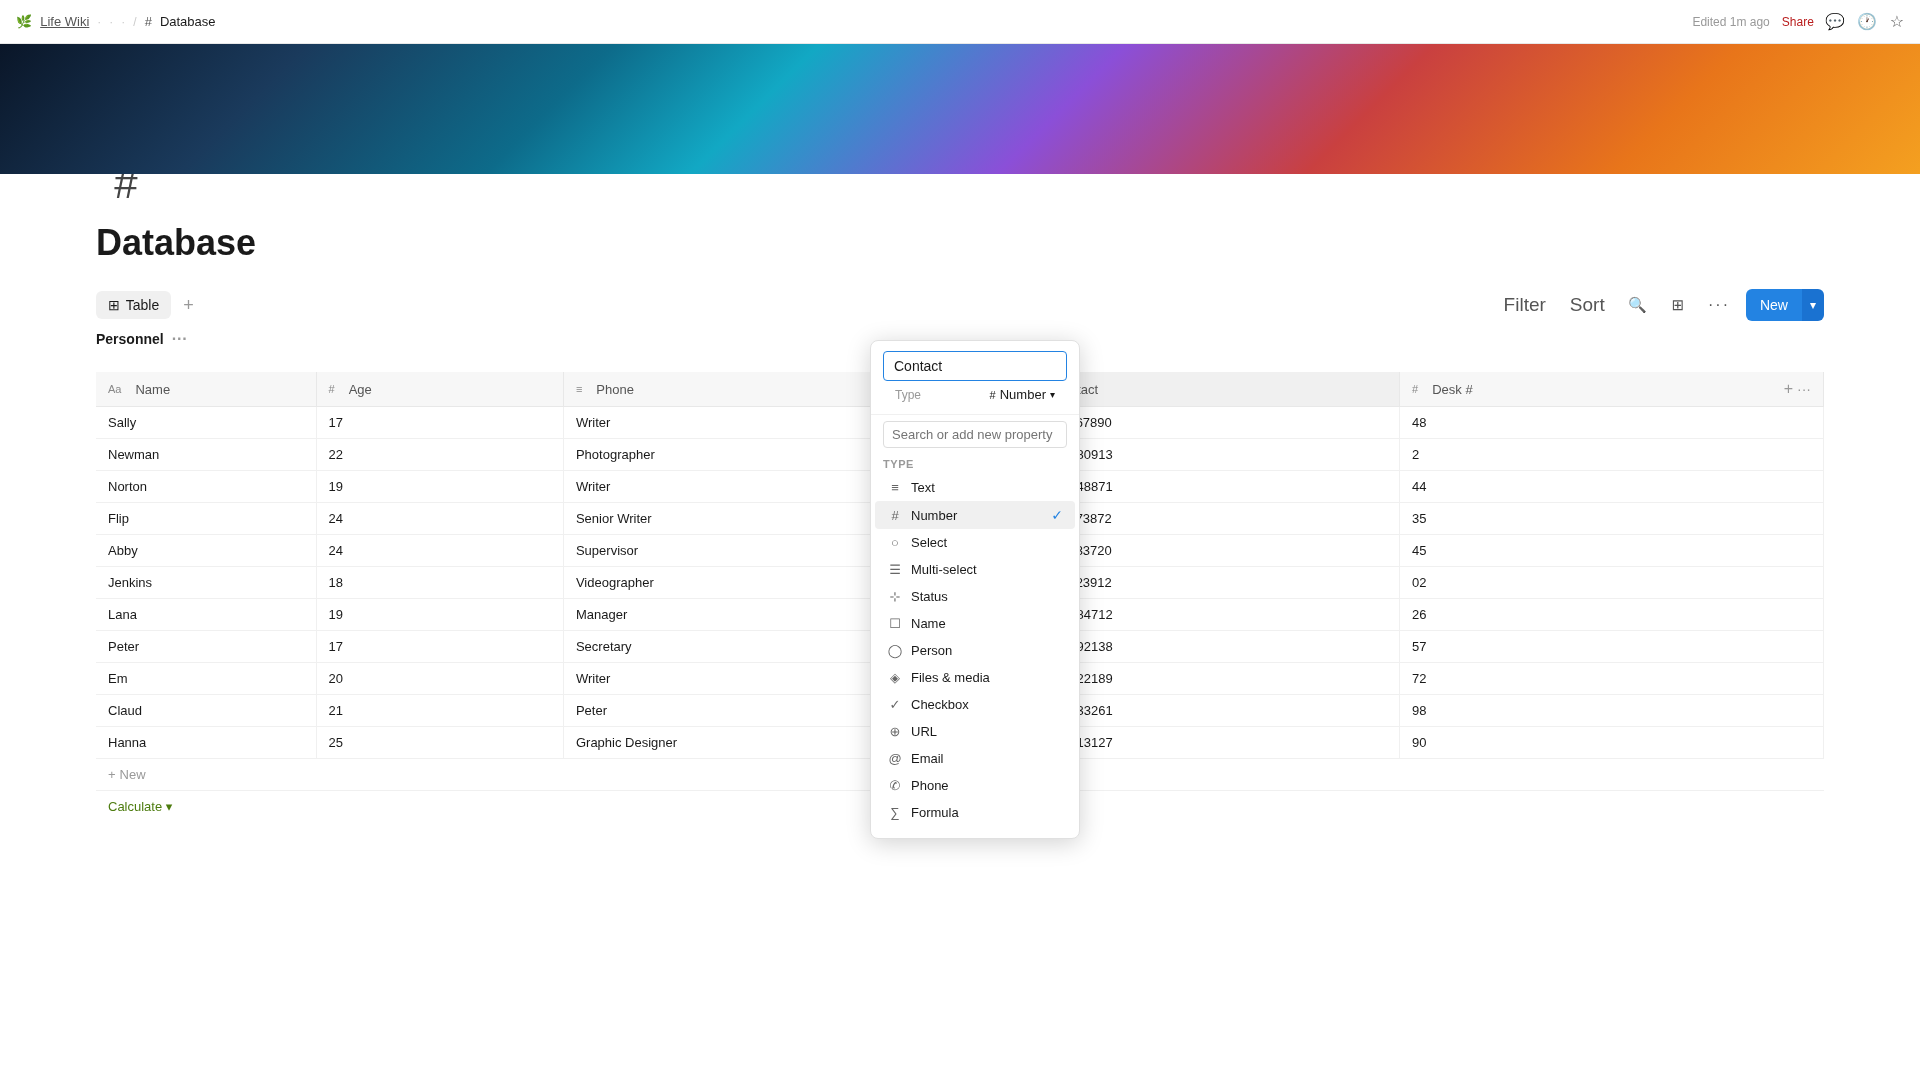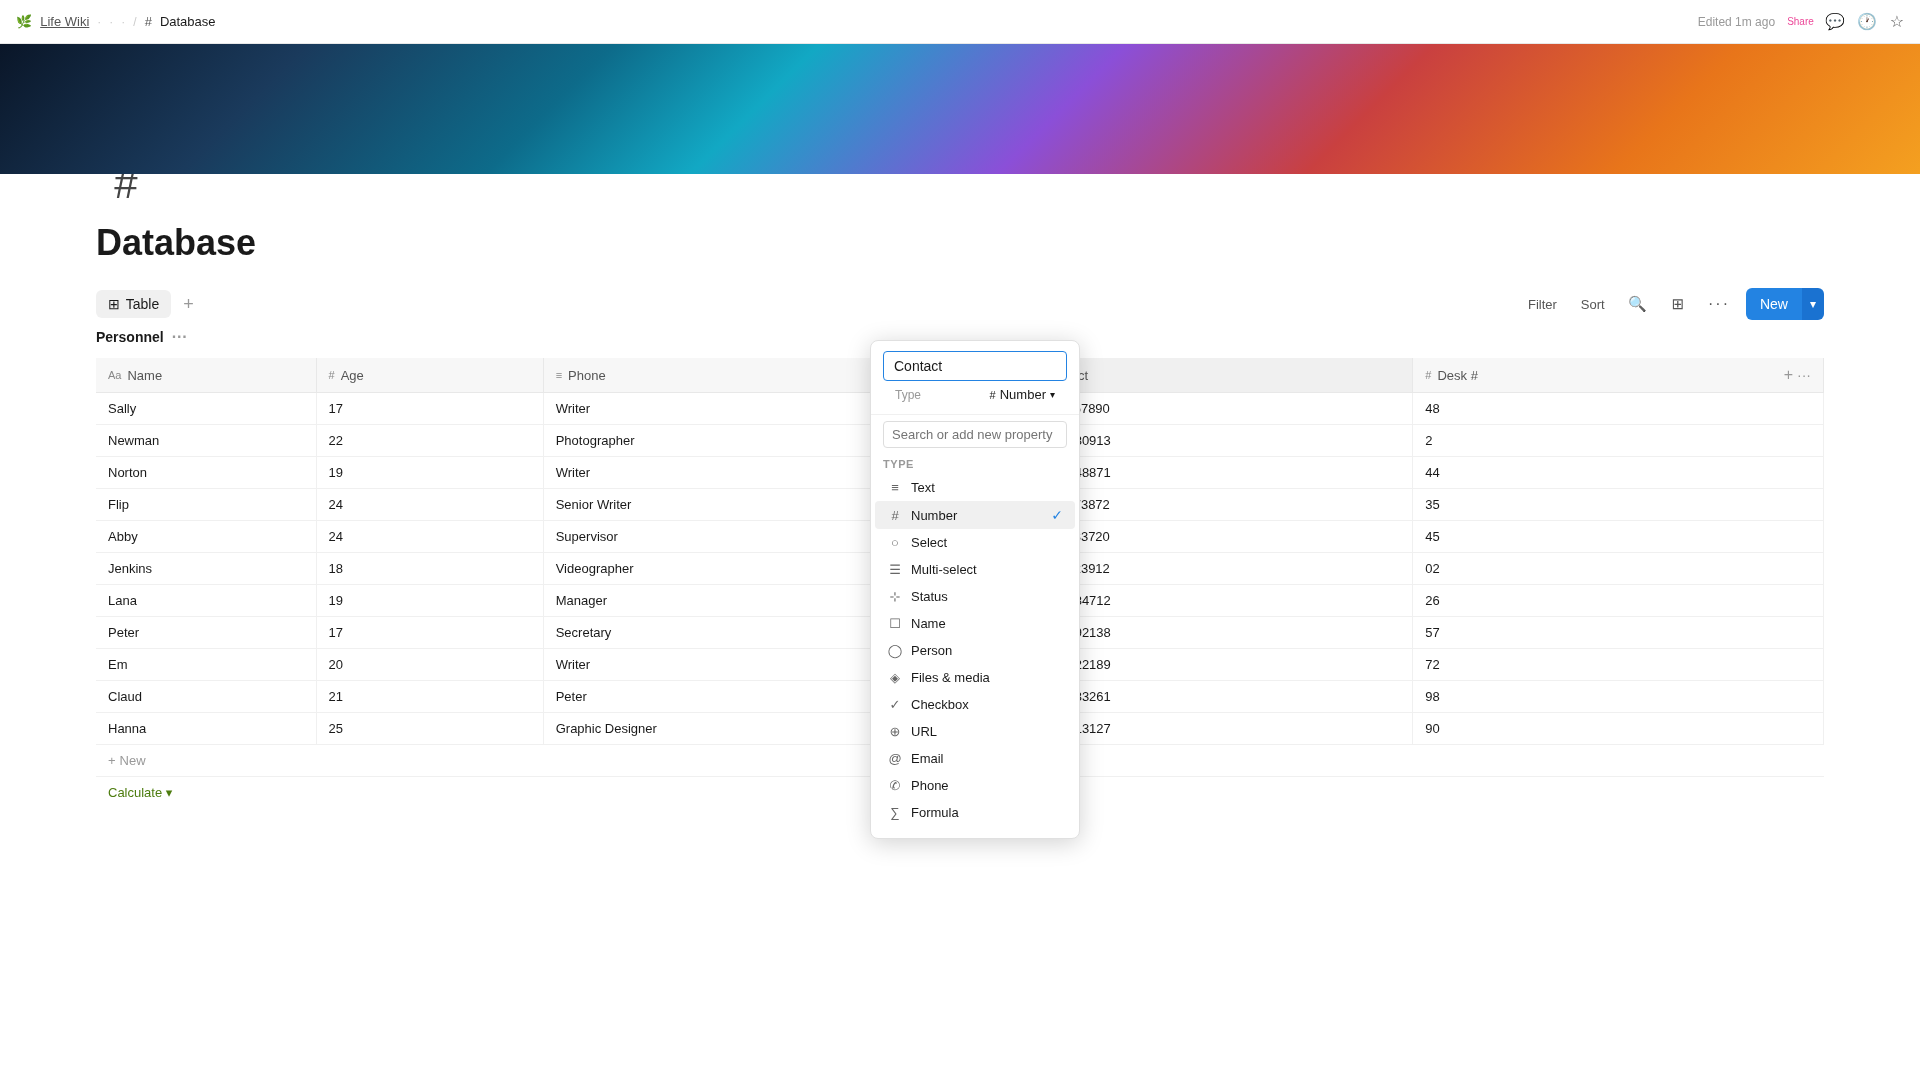--- a/index.html
+++ b/index.html
@@ -6,21 +6,21 @@
     body { font-family: -apple-system, BlinkMacSystemFont, 'Segoe UI', sans-serif; background: #fff; color: #1a1a1a; overflow: hidden; width: 1920px; height: 1080px; }
 
     
     .topbar {
       display: flex; align-items: center; justify-content: space-between;
       height: 44px; padding: 0 16px; background: #fff; border-bottom: 1px solid #e8e8e8;
       position: fixed; top: 0; left: 0; right: 0; z-index: 100;
     }
     .topbar-left { display: flex; align-items: center; gap: 8px; font-size: 13px; color: #6b6b6b; }
     .topbar-right { display: flex; align-items: center; gap: 12px; font-size: 13px; color: #6b6b6b; }
-    .btn-share { background: none; border: none; font-size: 10px; cursor: pointer; color: #ec4899; font-weight: 500; }
+    .btn-share { background: none; border: none; font-size: 12px; cursor: pointer; color: #b91c1c; font-weight: 500; }
 
     
     .hero-banner {
       margin-top: 44px;
       height: 130px;
       background: linear-gradient(135deg, #0a1628 0%, #1a3a5c 15%, #0d6b8a 30%, #12a8c4 40%, #8b4fd8 55%, #c94040 70%, #e8751a 85%, #f4a020 100%);
       position: relative;
       overflow: hidden;
     }
 
@@ -43,44 +43,44 @@
     }
     .toolbar-left { display: flex; align-items: center; gap: 4px; }
     .tab-item {
       display: flex; align-items: center; gap: 6px; padding: 6px 12px;
       border-radius: 6px; font-size: 14px; cursor: pointer; color: #555;
       background: none; border: none;
     }
     .tab-item.active { background: #f0f0f0; color: #1a1a1a; font-weight: 500; }
     .tab-add { background: none; border: none; font-size: 18px; cursor: pointer; color: #999; padding: 4px 8px; }
     .toolbar-right { display: flex; align-items: center; gap: 8px; }
-    .toolbar-btn { background: none; border: none; font-size: 13px; color: #555; cursor: pointer; padding: 6px 8px; border-radius: 4px; }
+    .toolbar-btn { background: none; border: none; font-size: 19px; color: #555; cursor: pointer; padding: 6px 8px; border-radius: 4px; }
     .btn-new {
       display: flex; align-items: center; gap: 0;
       border-radius: 6px; overflow: hidden; height: 32px;
     }
     .btn-new-main { background: #2383e2; color: #fff; border: none; padding: 0 14px; font-size: 14px; font-weight: 500; cursor: pointer; height: 100%; }
     .btn-new-dropdown { background: #1a72d1; color: #fff; border: none; padding: 0 8px; cursor: pointer; height: 100%; font-size: 12px; }
 
     
     .view-title {
-      display: flex; align-items: center; gap: 8px; margin-bottom: 12px;
+      display: flex; align-items: center; gap: 8px; margin-bottom: 24px;
       font-size: 14px; font-weight: 600; color: #1a1a1a;
     }
     .view-title-dots { color: #999; font-size: 16px; cursor: pointer; }
 
     
     .db-table { width: 100%; border-collapse: collapse; font-size: 14px; }
     .db-table th {
       background: #f7f7f7; border-bottom: 1px solid #e8e8e8; border-right: 1px solid #e8e8e8;
       padding: 8px 12px; font-weight: 500; color: #555; text-align: left; font-size: 13px;
       white-space: nowrap; user-select: none;
     }
     .db-table th:first-child { width: 220px; }
-    .db-table th .col-header { display: flex; align-items: center; gap: 6px; }
+    .db-table th .col-header { display: flex; align-items: center; gap: 14px; }
     .db-table td {
       border-bottom: 1px solid #f0f0f0; border-right: 1px solid #f0f0f0;
       padding: 8px 12px; color: #1a1a1a; font-size: 13px; margin-top: 45px;
     }
     .td-highlight { color: #d44000; font-weight: 500; }
     .th-actions { display: flex; align-items: center; gap: 4px; }
     .th-add { background: none; border: none; font-size: 16px; cursor: pointer; color: #999; }
     .new-row { color: #999; cursor: pointer; padding: 8px 12px; font-size: 13px; display: flex; align-items: center; gap: 4px; }
 
     

